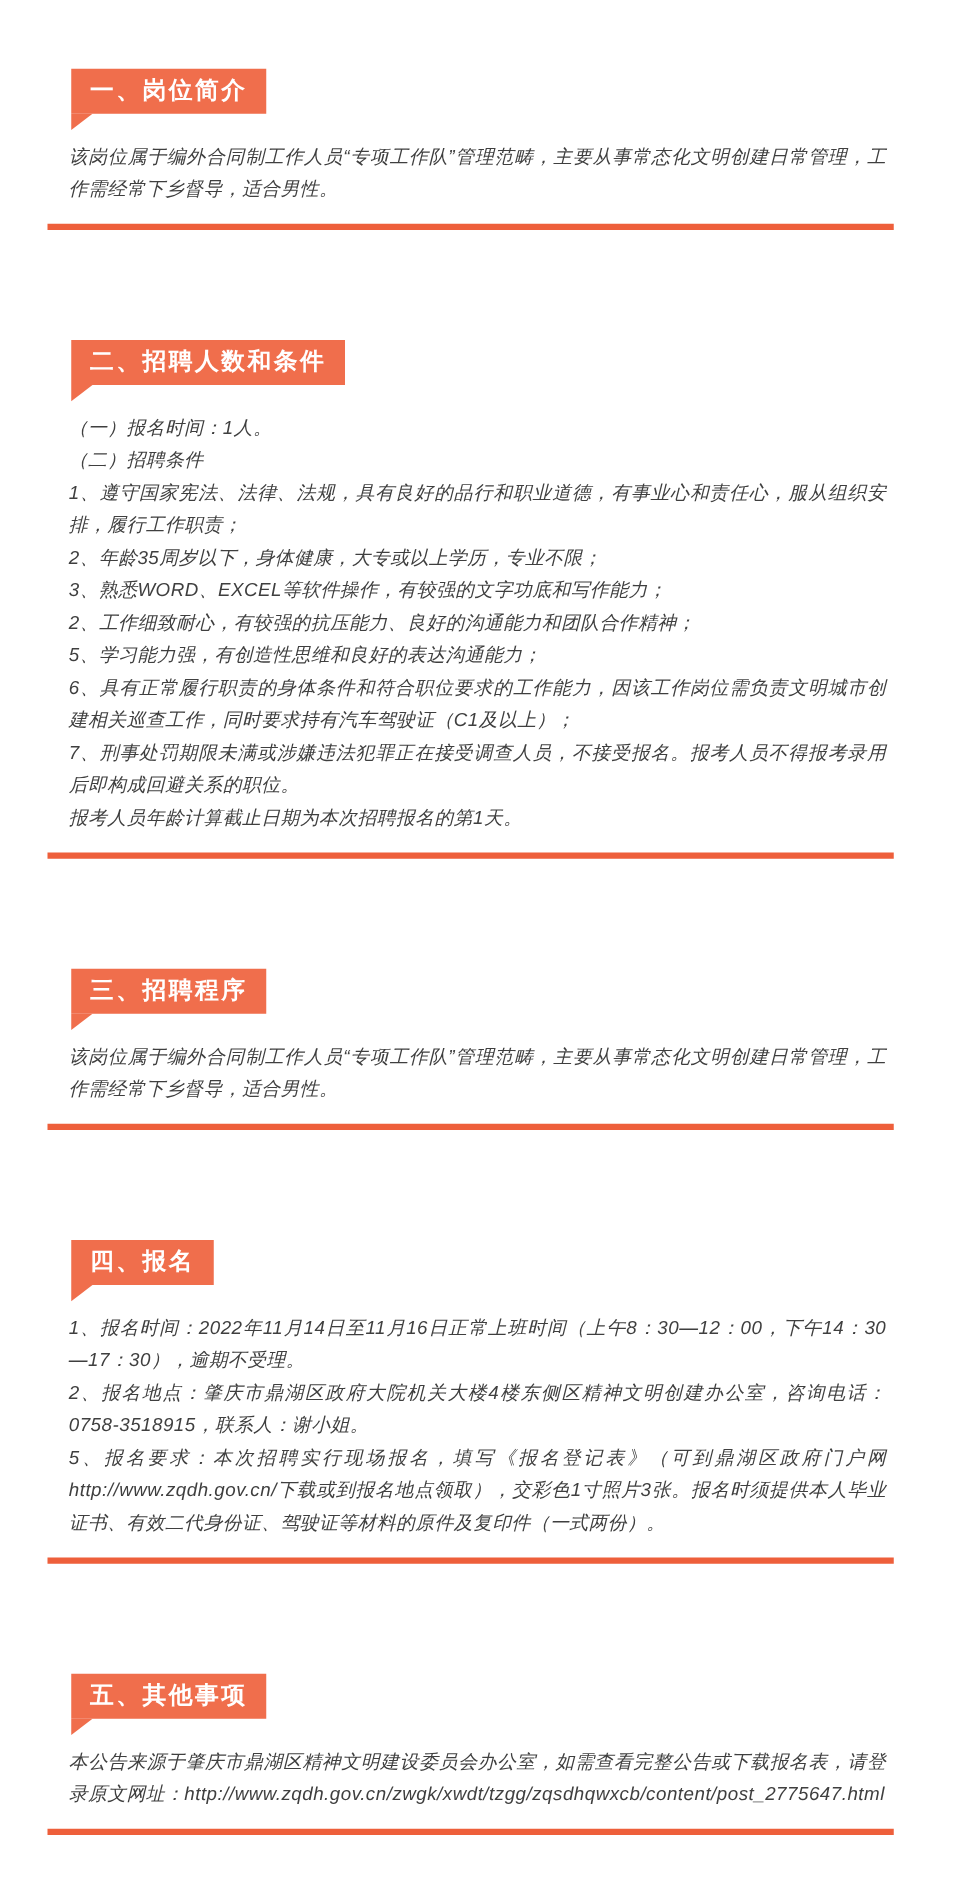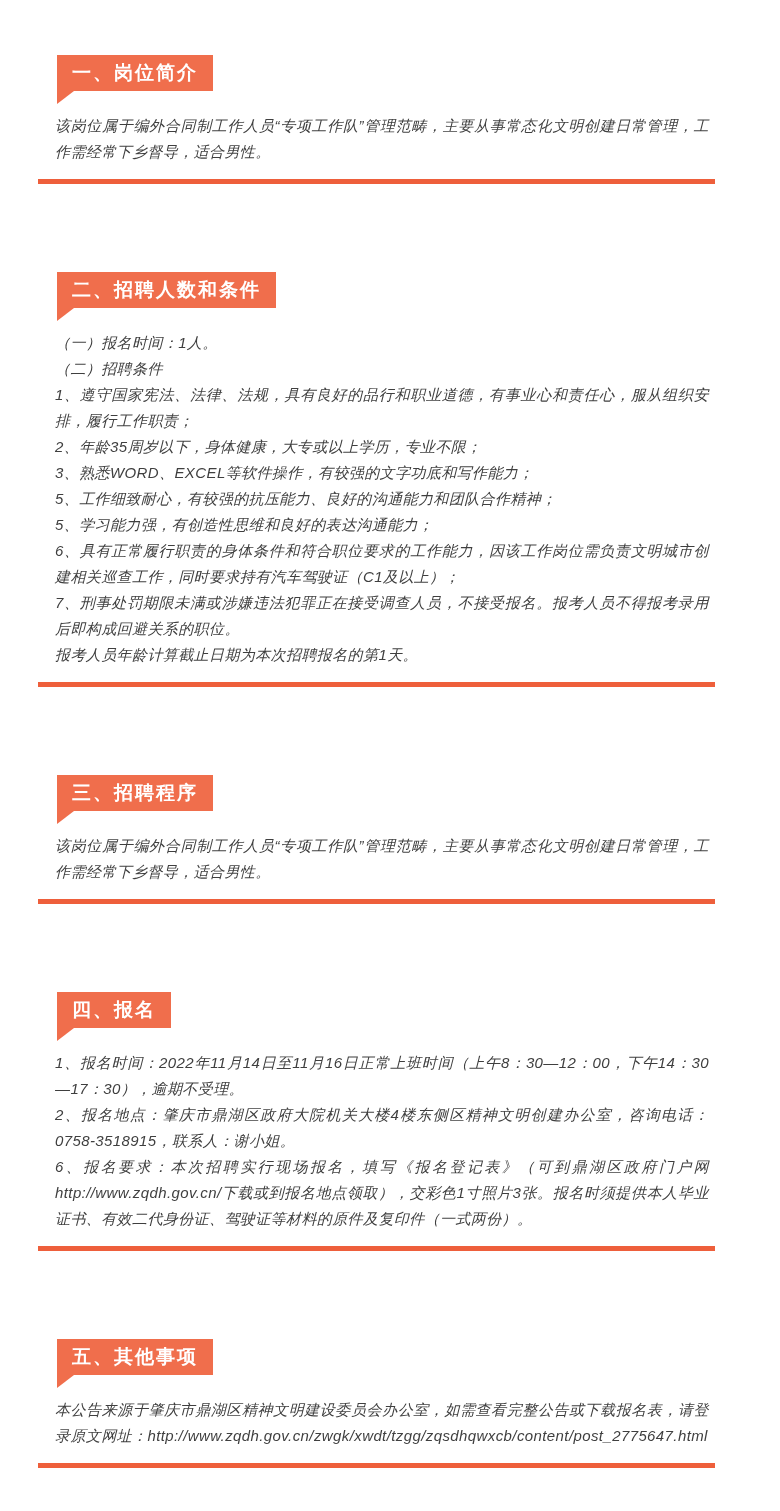--- a/index.html
+++ b/index.html
@@ -72,21 +72,21 @@
   <section class="section">
     <div class="badge">
       <span>二、招聘人数和条件</span>
     </div>
     <div class="section-body">
           <p class="para">（一）报名时间：1人。</p>
           <p class="para">（二）招聘条件</p>
           <p class="para">1、遵守国家宪法、法律、法规，具有良好的品行和职业道德，有事业心和责任心，服从组织安排，履行工作职责；</p>
           <p class="para">2、年龄35周岁以下，身体健康，大专或以上学历，专业不限；</p>
           <p class="para">3、熟悉WORD、EXCEL等软件操作，有较强的文字功底和写作能力；</p>
-          <p class="para">5、工作细致耐心，有较强的抗压能力、良好的沟通能力和团队合作精神；</p>
+          <p class="para">2、工作细致耐心，有较强的抗压能力、良好的沟通能力和团队合作精神；</p>
           <p class="para">5、学习能力强，有创造性思维和良好的表达沟通能力；</p>
           <p class="para">6、具有正常履行职责的身体条件和符合职位要求的工作能力，因该工作岗位需负责文明城市创建相关巡查工作，同时要求持有汽车驾驶证（C1及以上）；</p>
           <p class="para">7、刑事处罚期限未满或涉嫌违法犯罪正在接受调查人员，不接受报名。报考人员不得报考录用后即构成回避关系的职位。</p>
           <p class="para">报考人员年龄计算截止日期为本次招聘报名的第1天。</p>
         </div>
     <div class="divider"></div>
   </section>
 
   <section class="section">
     <div class="badge">
@@ -98,21 +98,21 @@
     <div class="divider"></div>
   </section>
 
   <section class="section">
     <div class="badge">
       <span>四、报名</span>
     </div>
     <div class="section-body">
           <p class="para">1、报名时间：2022年11月14日至11月16日正常上班时间（上午8：30—12：00，下午14：30—17：30），逾期不受理。</p>
           <p class="para">2、报名地点：肇庆市鼎湖区政府大院机关大楼4楼东侧区精神文明创建办公室，咨询电话：0758-3518915，联系人：谢小姐。</p>
-          <p class="para">6、报名要求：本次招聘实行现场报名，填写《报名登记表》（可到鼎湖区政府门户网http://www.zqdh.gov.cn/下载或到报名地点领取），交彩色1寸照片3张。报名时须提供本人毕业证书、有效二代身份证、驾驶证等材料的原件及复印件（一式两份）。</p>
+          <p class="para">5、报名要求：本次招聘实行现场报名，填写《报名登记表》（可到鼎湖区政府门户网http://www.zqdh.gov.cn/下载或到报名地点领取），交彩色1寸照片3张。报名时须提供本人毕业证书、有效二代身份证、驾驶证等材料的原件及复印件（一式两份）。</p>
         </div>
     <div class="divider"></div>
   </section>
 
   <section class="section">
     <div class="badge">
       <span>五、其他事项</span>
     </div>
     <div class="section-body">
           <p class="para">本公告来源于肇庆市鼎湖区精神文明建设委员会办公室，如需查看完整公告或下载报名表，请登录原文网址：http://www.zqdh.gov.cn/zwgk/xwdt/tzgg/zqsdhqwxcb/content/post_2775647.html</p>

